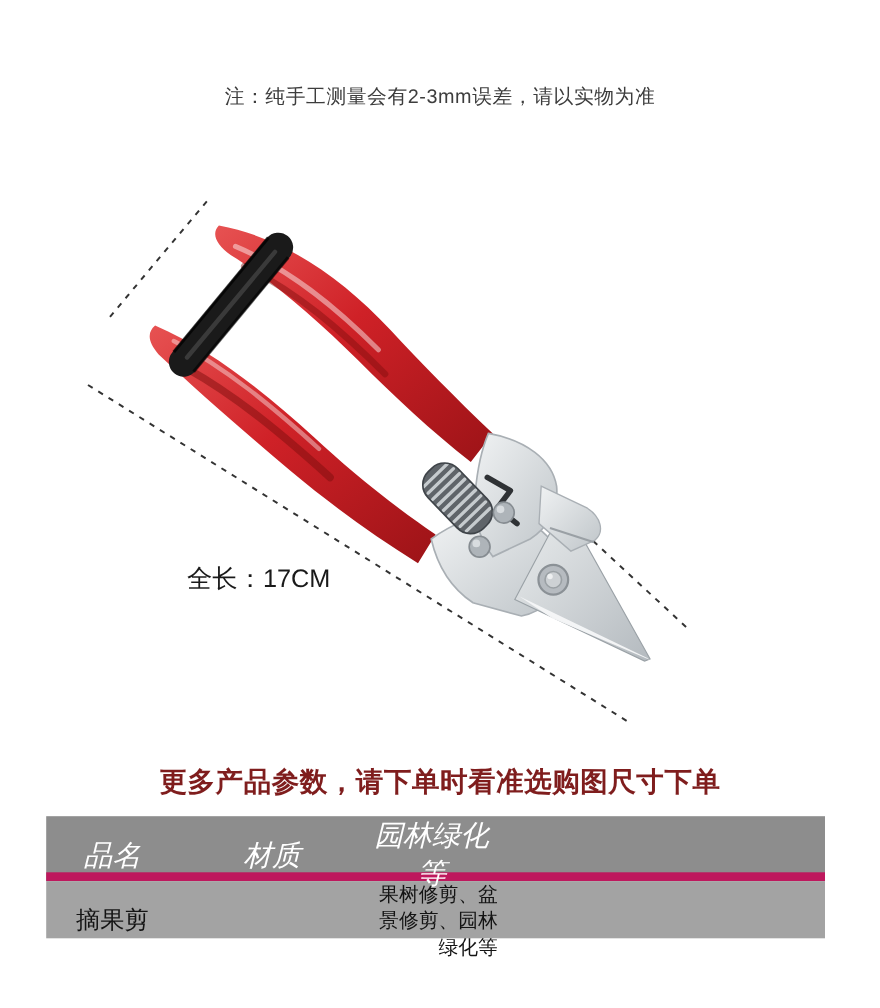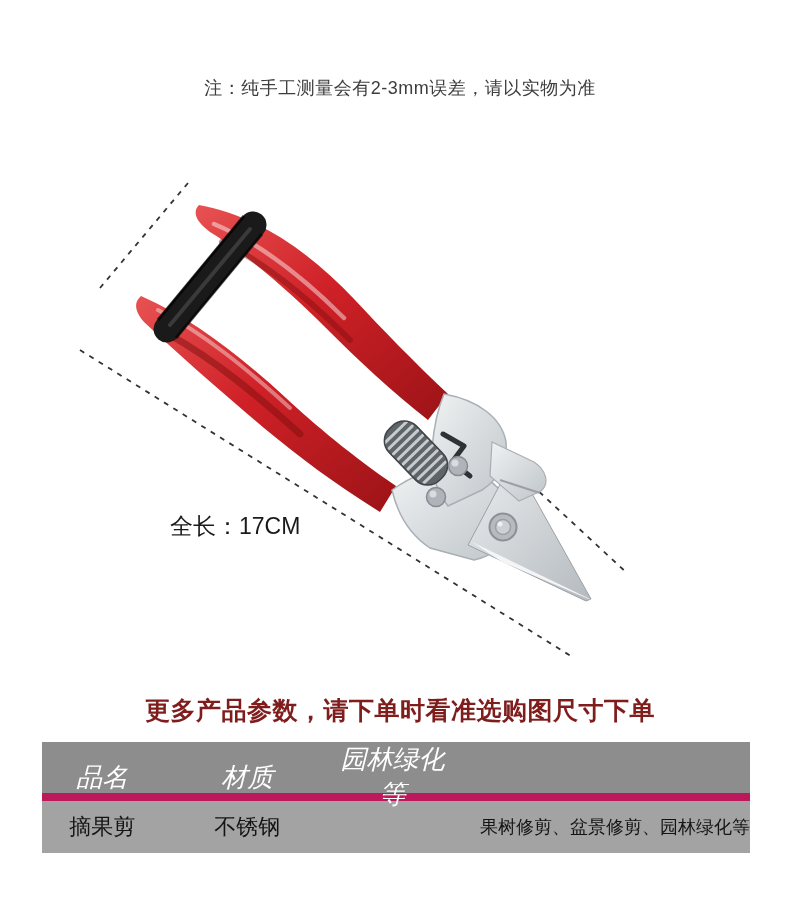--- a/index.html
+++ b/index.html
@@ -128,19 +128,18 @@
   <div class="purchase-note">更多产品参数，请下单时看准选购图尺寸下单</div>
 
   <div class="spec-table">
     <div class="spec-row spec-head">
       <div class="cell">品名</div>
       <div class="cell">材质</div>
       <div class="cell">园林绿化等</div>
     </div>
     <div class="spec-row spec-body">
       <div class="cell">摘果剪</div>
-      <div class="cell">不锈钢</div>
       <div class="cell"></div>
       <div class="cell range">果树修剪、盆景修剪、园林绿化等</div>
     </div>
   </div>
 
 </div>
 
 </body></html>

